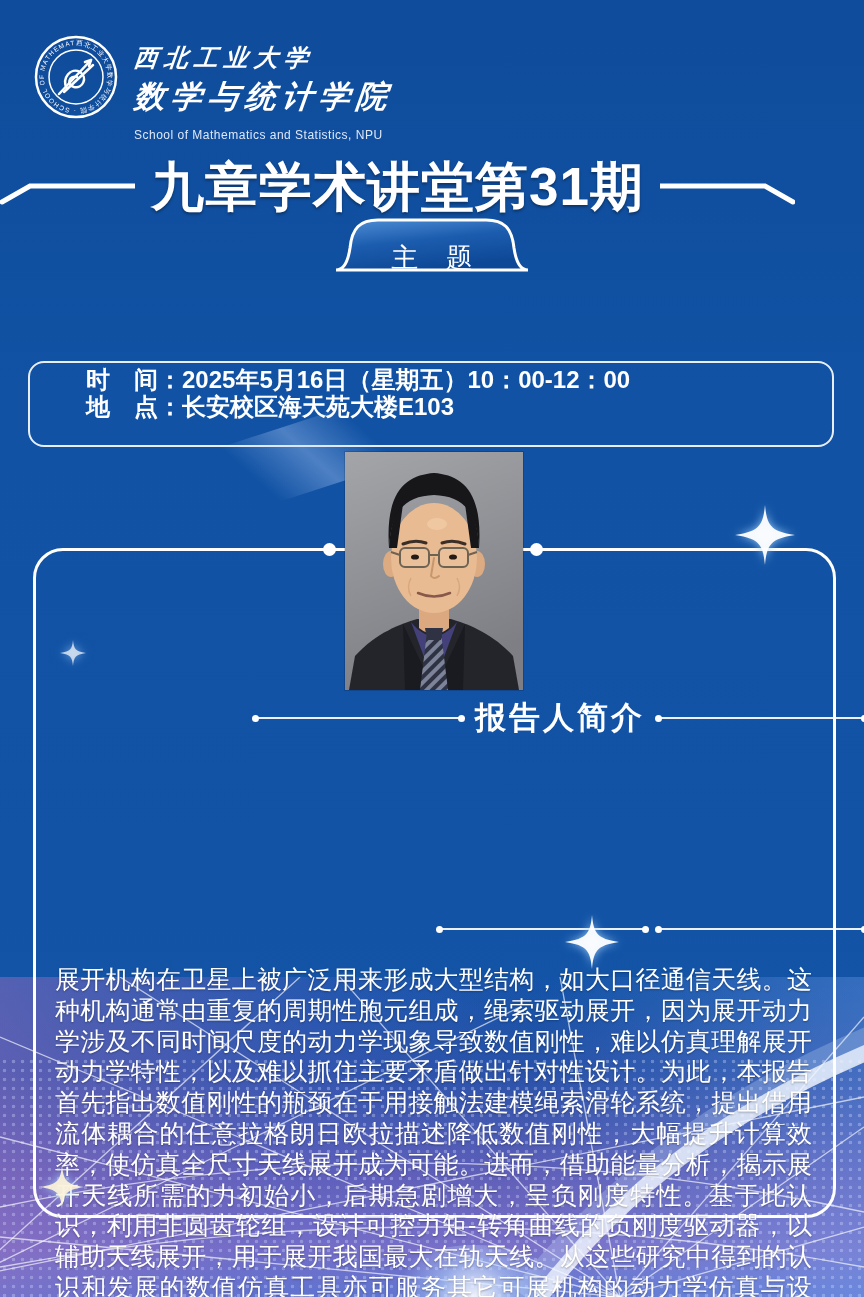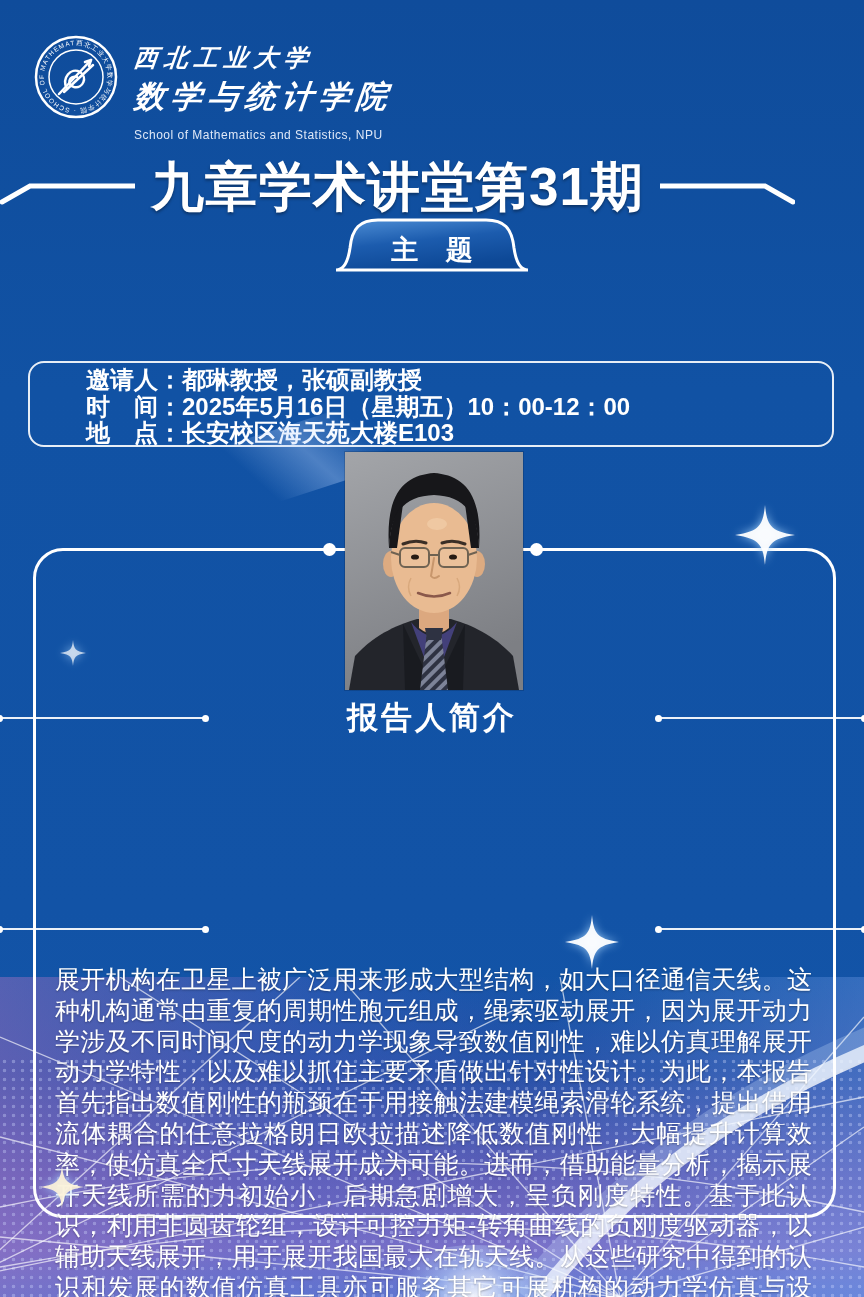--- a/index.html
+++ b/index.html
@@ -24,21 +24,21 @@
   .logo-text{position:absolute;left:134px;top:42px;color:#fff;}
   .logo-line1{font-size:24px;font-weight:bold;font-style:italic;letter-spacing:6px;transform:skewX(-6deg);}
   .logo-line2{font-size:31px;font-weight:bold;font-style:italic;letter-spacing:6px;margin-top:2px;transform:skewX(-6deg);}
   .logo-line3{font-size:12px;margin-top:10px;letter-spacing:0.5px;color:#dfe8f7;}
   
   .title-row{position:absolute;left:0;top:152px;width:864px;display:flex;align-items:center;gap:16px;}
   .series-title{color:#ffffff;font-size:53px;font-weight:bold;letter-spacing:1px;text-shadow:0 2px 3px rgba(0,0,0,0.35);white-space:nowrap;}
   .bracket{flex:0 0 auto;}
   
   .badge-wrap{position:absolute;left:332px;top:216px;width:200px;height:56px;}
-  .badge-text-pos{position:absolute;left:0;top:16px;width:200px;text-align:center;color:#fff;font-size:27px;font-weight:bold;letter-spacing:10px;text-indent:10px;}
+  .badge-text-pos{position:absolute;left:0;top:24px;width:200px;text-align:center;color:#fff;font-size:27px;font-weight:normal;letter-spacing:10px;text-indent:10px;}
   
   .topic-banner{position:absolute;left:16px;top:270px;width:830px;height:87px;
     background:linear-gradient(90deg,#e3e3e3 0%,#f6f6f6 25%,#fdfdfd 50%,#ececec 75%,#d7d7d7 100%);
     display:flex;align-items:center;justify-content:center;box-shadow:0 3px 6px rgba(0,0,0,0.25);}
   .topic-banner span{color:#0b0b0b;font-size:35px;font-weight:bold;white-space:nowrap;letter-spacing:0px;}
   
   .info-box{position:absolute;left:28px;top:361px;width:806px;height:86px;
     border:2px solid rgba(255,255,255,0.9);border-radius:16px;
     padding:4px 0 0 56px;box-sizing:border-box;}
   .info-line{color:#ffffff;font-size:24px;font-weight:bold;line-height:26.5px;white-space:nowrap;}
@@ -47,21 +47,21 @@
   .light-streak{position:absolute;left:225px;top:420px;width:170px;height:70px;z-index:3;
     background:linear-gradient(60deg,transparent 20%,rgba(190,215,255,0.35) 50%,transparent 80%);
     transform:rotate(-18deg);}
   
   .frame{position:absolute;left:33px;top:548px;width:797px;height:664px;
     border:3px solid #ffffff;border-radius:30px;z-index:2;}
   .frame-dot{position:absolute;width:13px;height:13px;border-radius:50%;background:#ffffff;z-index:3;}
   .frame-dot.left{left:323px;top:543px;}
   .frame-dot.right{left:530px;top:543px;}
   
-  .sec-header{position:absolute;left:0;width:864px;display:flex;align-items:center;justify-content:space-between;gap:14px;z-index:5;}
+  .sec-header{position:absolute;left:0;width:864px;display:flex;align-items:center;justify-content:flex-end;gap:14px;z-index:5;}
   .sec-header .sec-title{color:#fff;font-size:31px;font-weight:bold;letter-spacing:3px;white-space:nowrap;}
   .hr-line{position:relative;width:205px;height:2px;background:rgba(255,255,255,0.92);}
   .hr-line::before,.hr-line::after{content:"";position:absolute;top:-2.5px;width:7px;height:7px;border-radius:50%;background:#fff;}
   .hr-line::before{left:-4px;}
   .hr-line::after{right:-4px;}
   .bio-header{top:697px;}
   .abs-header{top:928px;}
   
   .para{position:absolute;color:#ffffff;text-align:justify;z-index:5;font-weight:500;
     text-shadow:0 1px 2px rgba(0,0,0,0.3);}
@@ -147,21 +147,20 @@
             <stop offset="1" stop-color="#0d4896"></stop>
         </linearGradient>
       </defs>
       <path d="M4 54 C12 54 16 46 18 32 C20 12 28 4 46 4 L154 4 C172 4 180 12 182 32 C184 46 188 54 196 54 Z" fill="url(#badgeGrad)" stroke="#ffffff" stroke-width="3"></path>
     </svg>
     <div class="badge-text-pos">主 题</div>
   </div>
 
 
   <div class="info-box">
-    <div class="info-line">邀请人：都琳教授，张硕副教授</div>
     <div class="info-line">时　间：2025年5月16日（星期五）10：00-12：00</div>
     <div class="info-line">地　点：长安校区海天苑大楼E103</div>
   </div>
 
   <div class="light-streak"></div>
 
   <div class="frame"></div>
   <div class="frame-dot left"></div>
   <div class="frame-dot right"></div>
 

